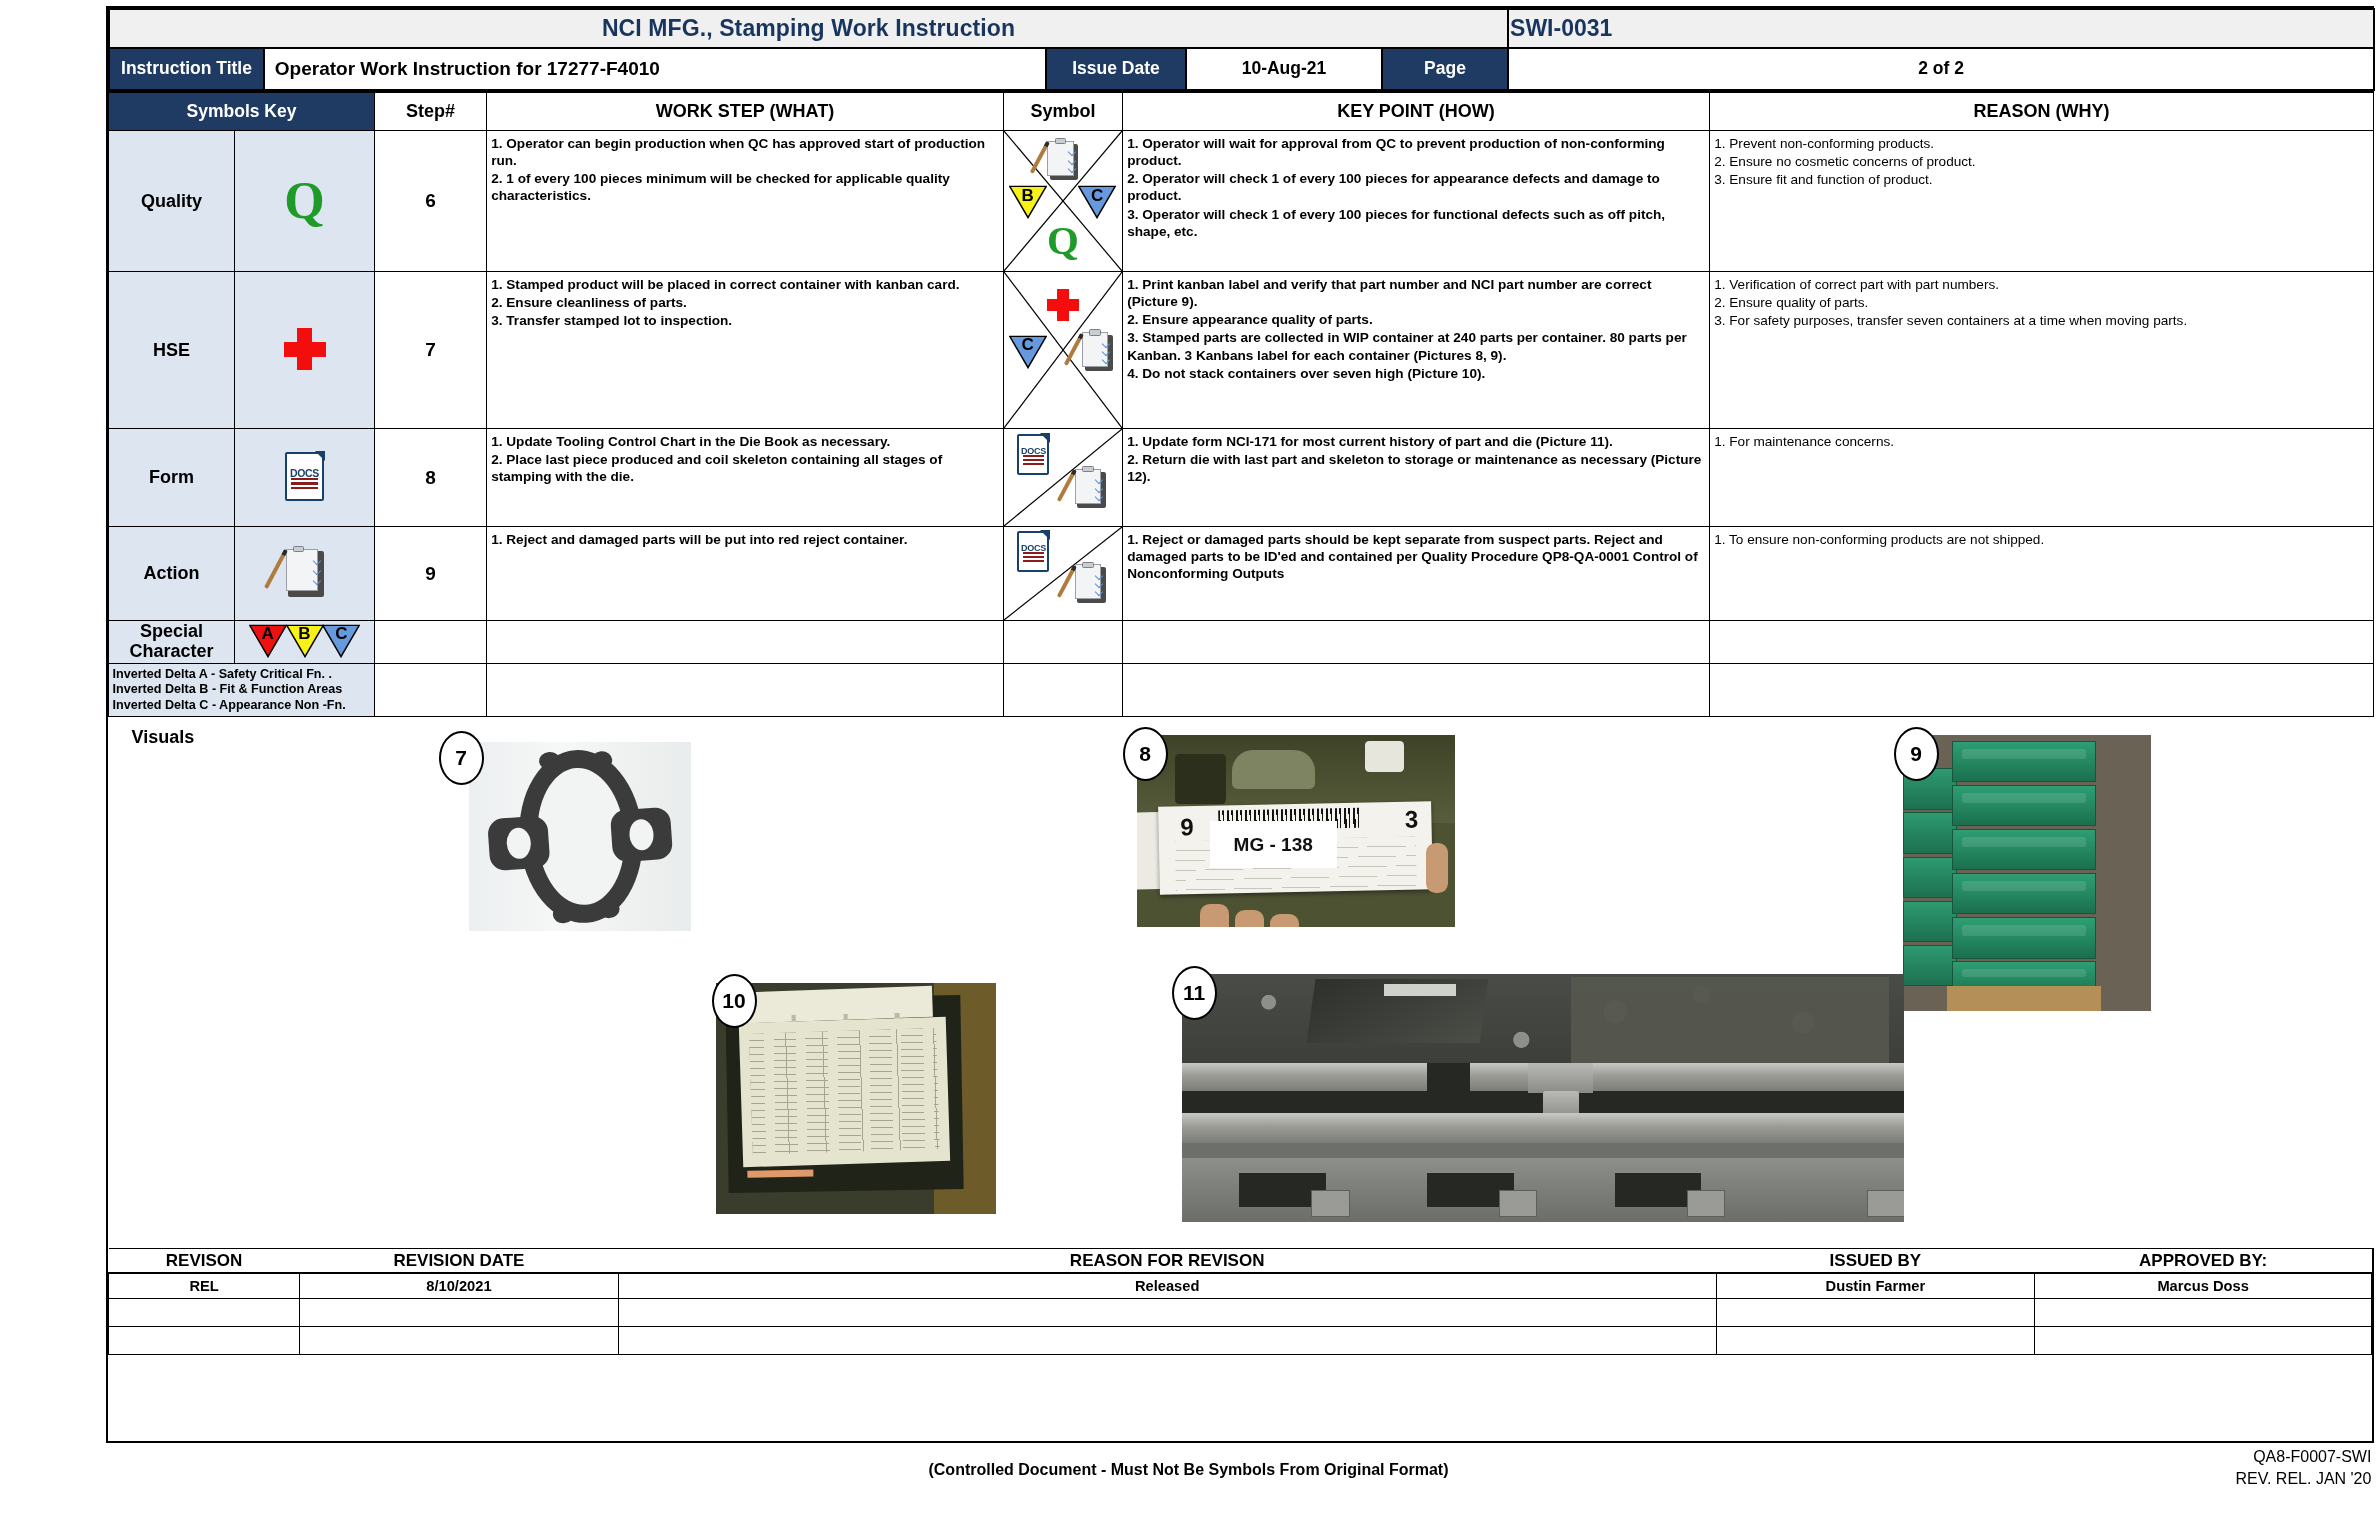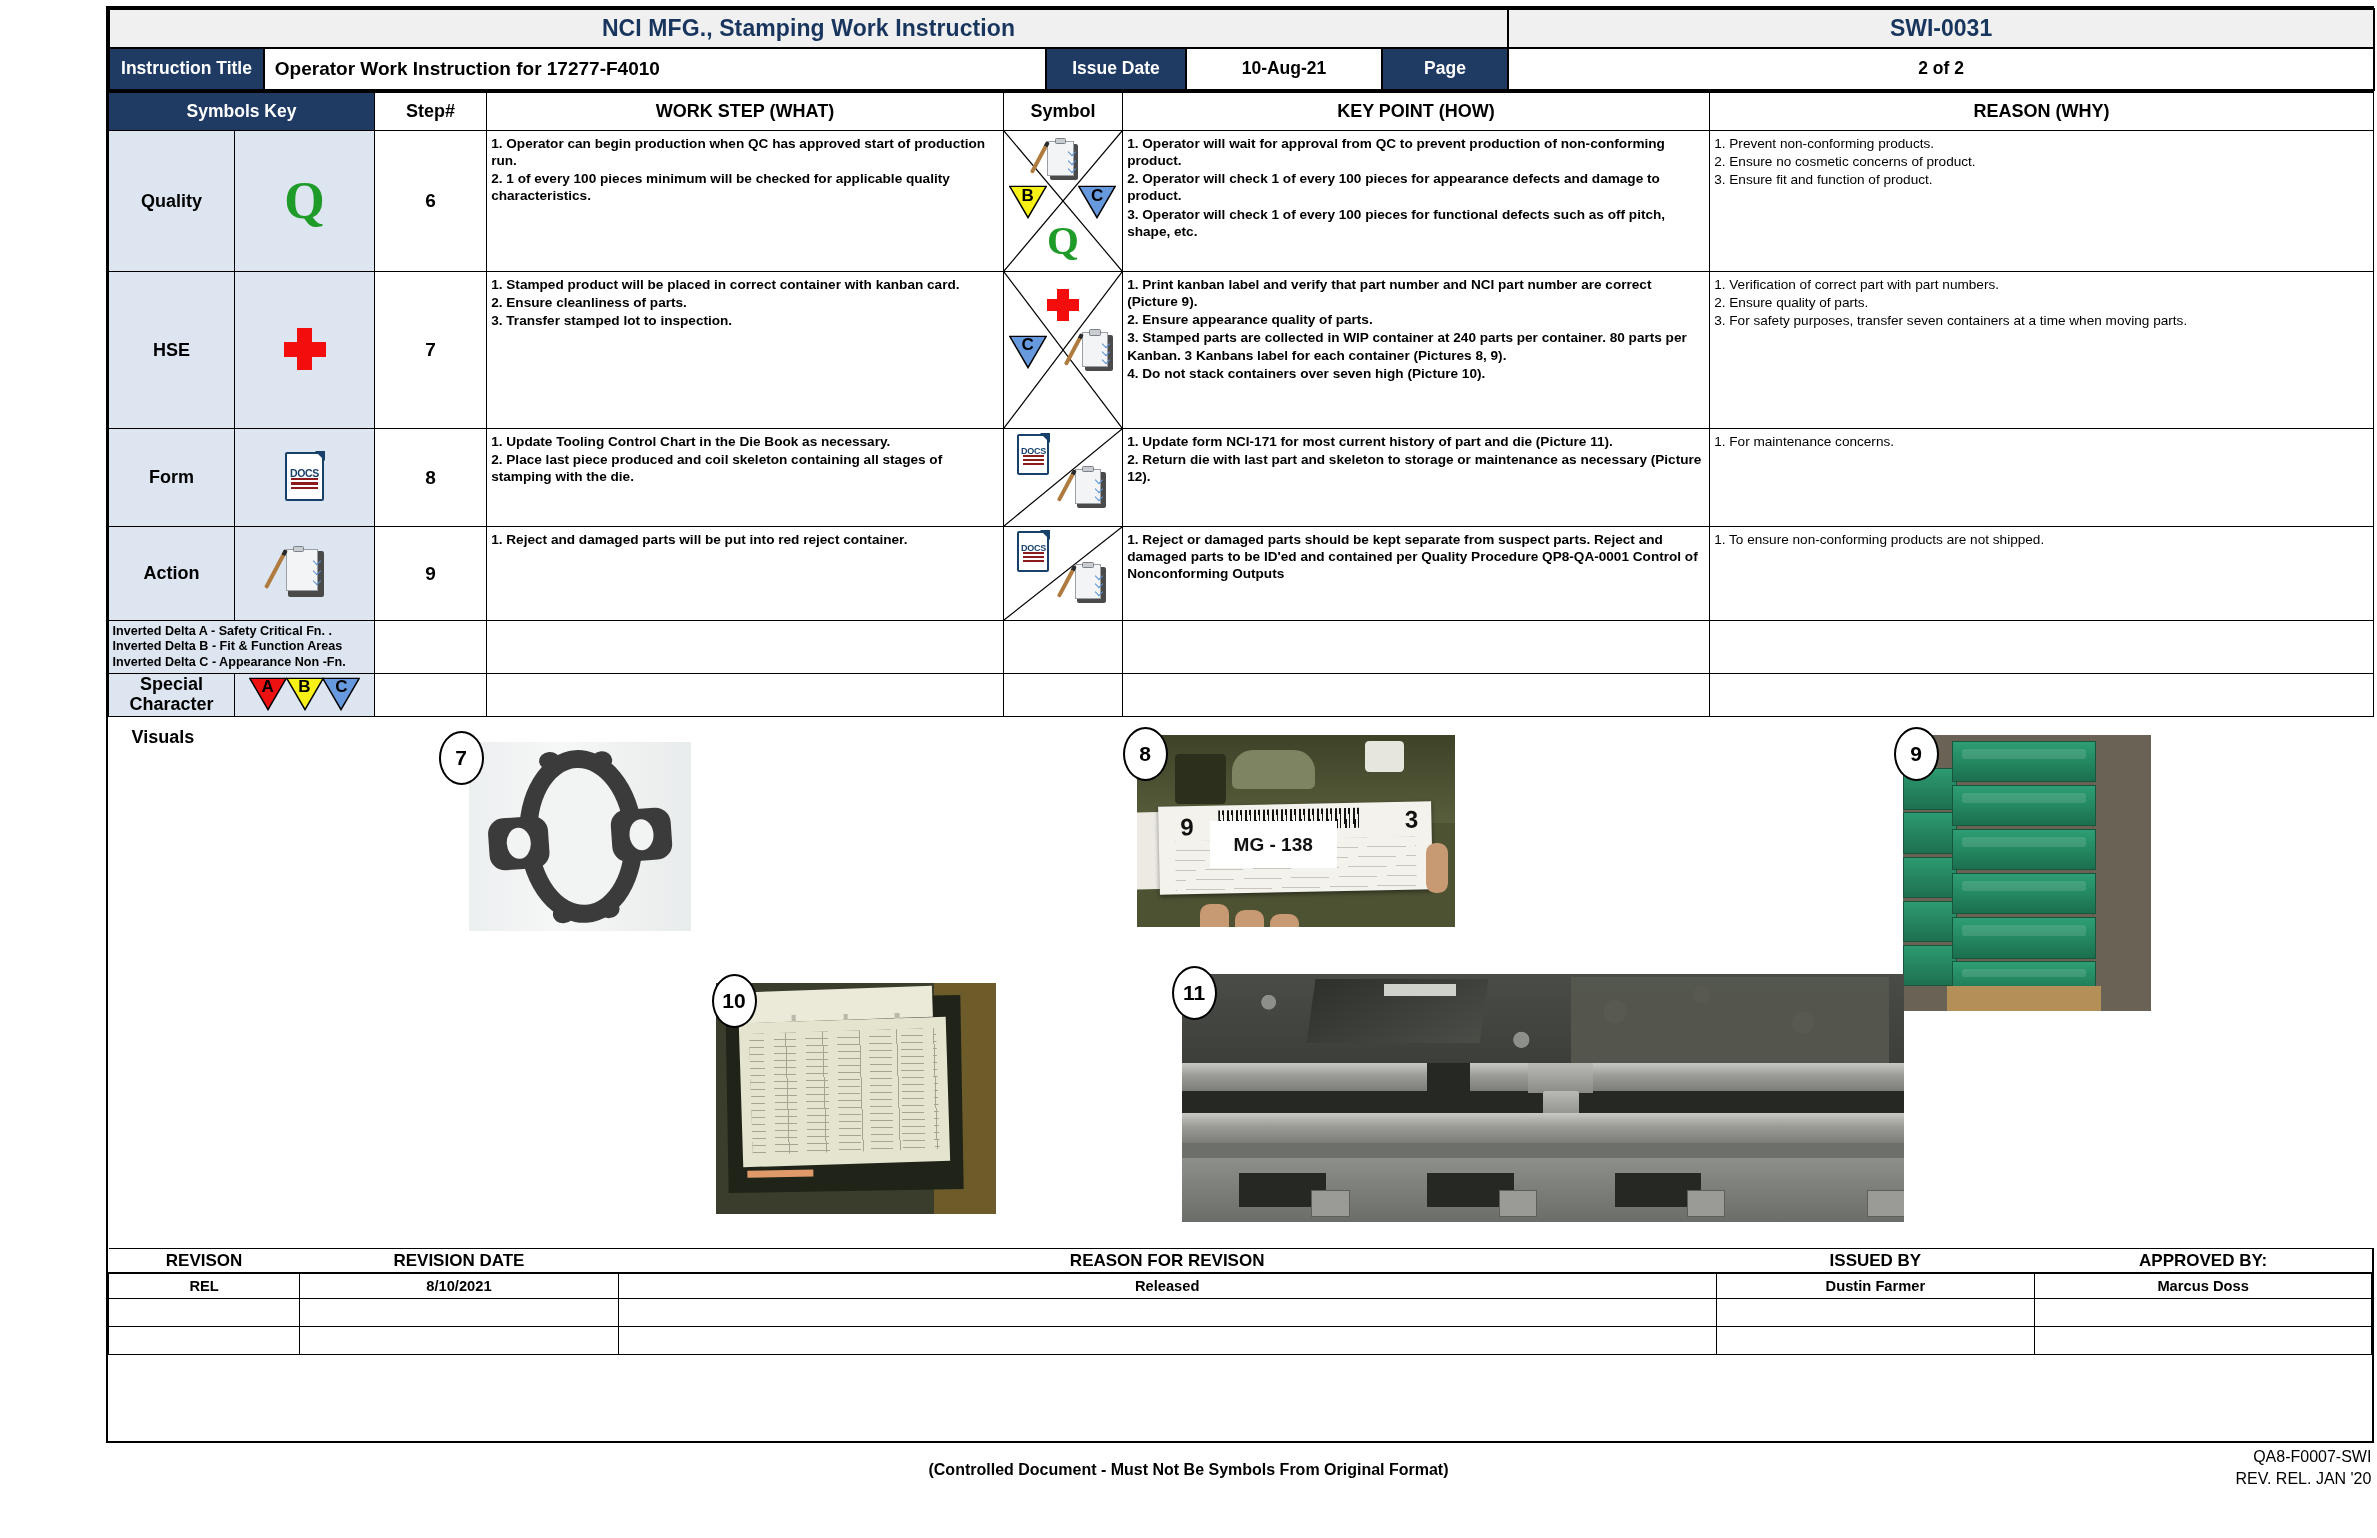--- a/index.html
+++ b/index.html
@@ -36,21 +36,21 @@
     background: #f0f0f0;
     text-align: center;
     color: #18355e;
     font-weight: bold;
     font-size: 23px;
     height: 39px;
     letter-spacing: 0.1px;
   }
   .swi-cell {
     background: #f0f0f0;
-    text-align: center;
+    text-align: left;
     color: #18355e;
     font-weight: bold;
     font-size: 23px;
     margin-left: 44px;
   }
   .lbl {
     background: #1f3b63;
     color: #ffffff;
     font-weight: bold;
     font-size: 17.5px;
@@ -743,33 +743,20 @@
                   <span class="pen"></span>
                 </span>
           </div>
         </td>
         <td class="celltext">
           <p>1. Reject or damaged parts should be kept separate from suspect parts. Reject and damaged parts to be ID'ed and contained per Quality Procedure QP8-QA-0001 Control of Nonconforming Outputs</p>
         </td>
         <td class="celltext thin">
           <p>1. To ensure non-conforming products are not shipped.</p>
         </td>
-      </tr>
-
-      <tr style="height:53px">
-        <td class="legend" colspan="2">
-          <p>Inverted Delta A - Safety Critical Fn. .</p>
-          <p>Inverted Delta B - Fit &amp; Function Areas</p>
-          <p>Inverted Delta C  - Appearance Non -Fn.</p>
-        </td>
-        <td class="blank"></td>
-        <td class="blank"></td>
-        <td class="blank"></td>
-        <td class="blank"></td>
-        <td class="blank"></td>
       </tr>
 
       <tr style="height:43px">
         <td class="spec-name">
           <span>Special</span><br>
           <span>Character</span>
         </td>
         <td class="spec-tri">
           <span class="tri" style="display:inline-block;margin:0 -2.1px">
             <svg class="shape" viewBox="0 0 100 100" preserveAspectRatio="none">
@@ -782,20 +769,33 @@
                   <polygon points="2,4 98,4 50,96" fill="#f8f117" stroke="#000" stroke-width="4"></polygon>
                 </svg>
             <span class="letter">B</span>
           </span>
           <span class="tri" style="display:inline-block;margin:0 -2.1px">
             <svg class="shape" viewBox="0 0 100 100" preserveAspectRatio="none">
                   <polygon points="2,4 98,4 50,96" fill="#6699dd" stroke="#000" stroke-width="4"></polygon>
                 </svg>
             <span class="letter">C</span>
           </span>
+        </td>
+        <td class="blank"></td>
+        <td class="blank"></td>
+        <td class="blank"></td>
+        <td class="blank"></td>
+        <td class="blank"></td>
+      </tr>
+
+      <tr style="height:53px">
+        <td class="legend" colspan="2">
+          <p>Inverted Delta A - Safety Critical Fn. .</p>
+          <p>Inverted Delta B - Fit &amp; Function Areas</p>
+          <p>Inverted Delta C  - Appearance Non -Fn.</p>
         </td>
         <td class="blank"></td>
         <td class="blank"></td>
         <td class="blank"></td>
         <td class="blank"></td>
         <td class="blank"></td>
       </tr>
 
       <tr class="visuals-row">
         <td colspan="7" style="padding:0;border-left:none;border-right:none">

